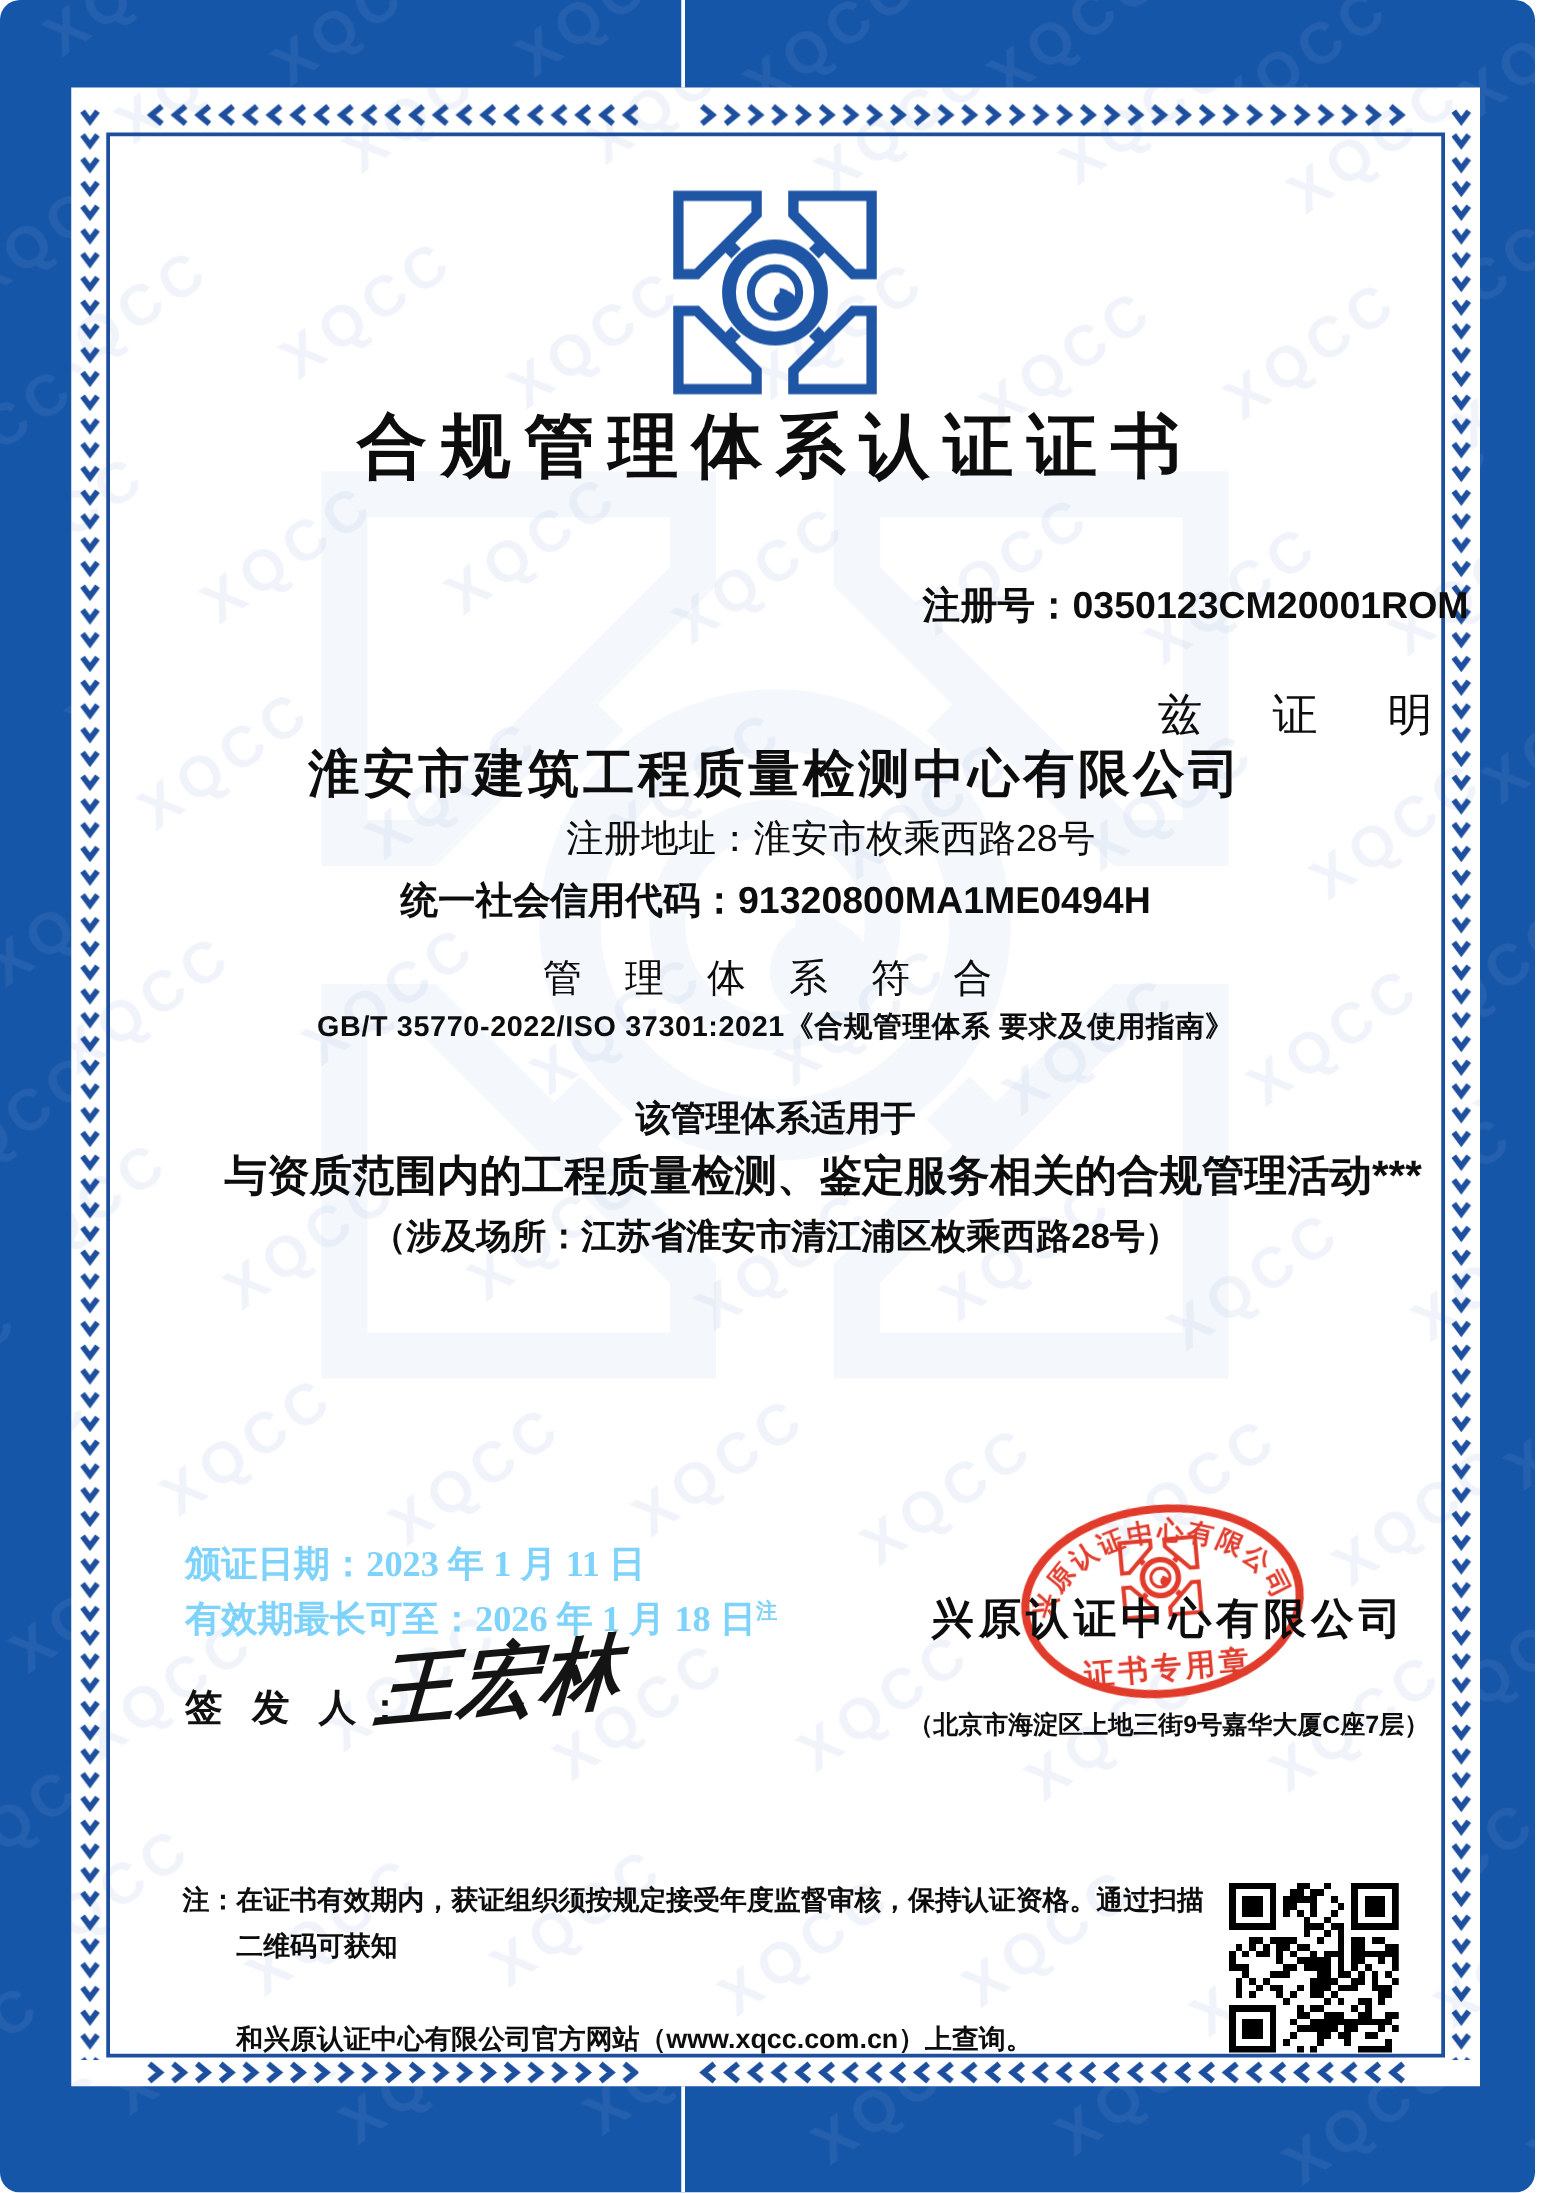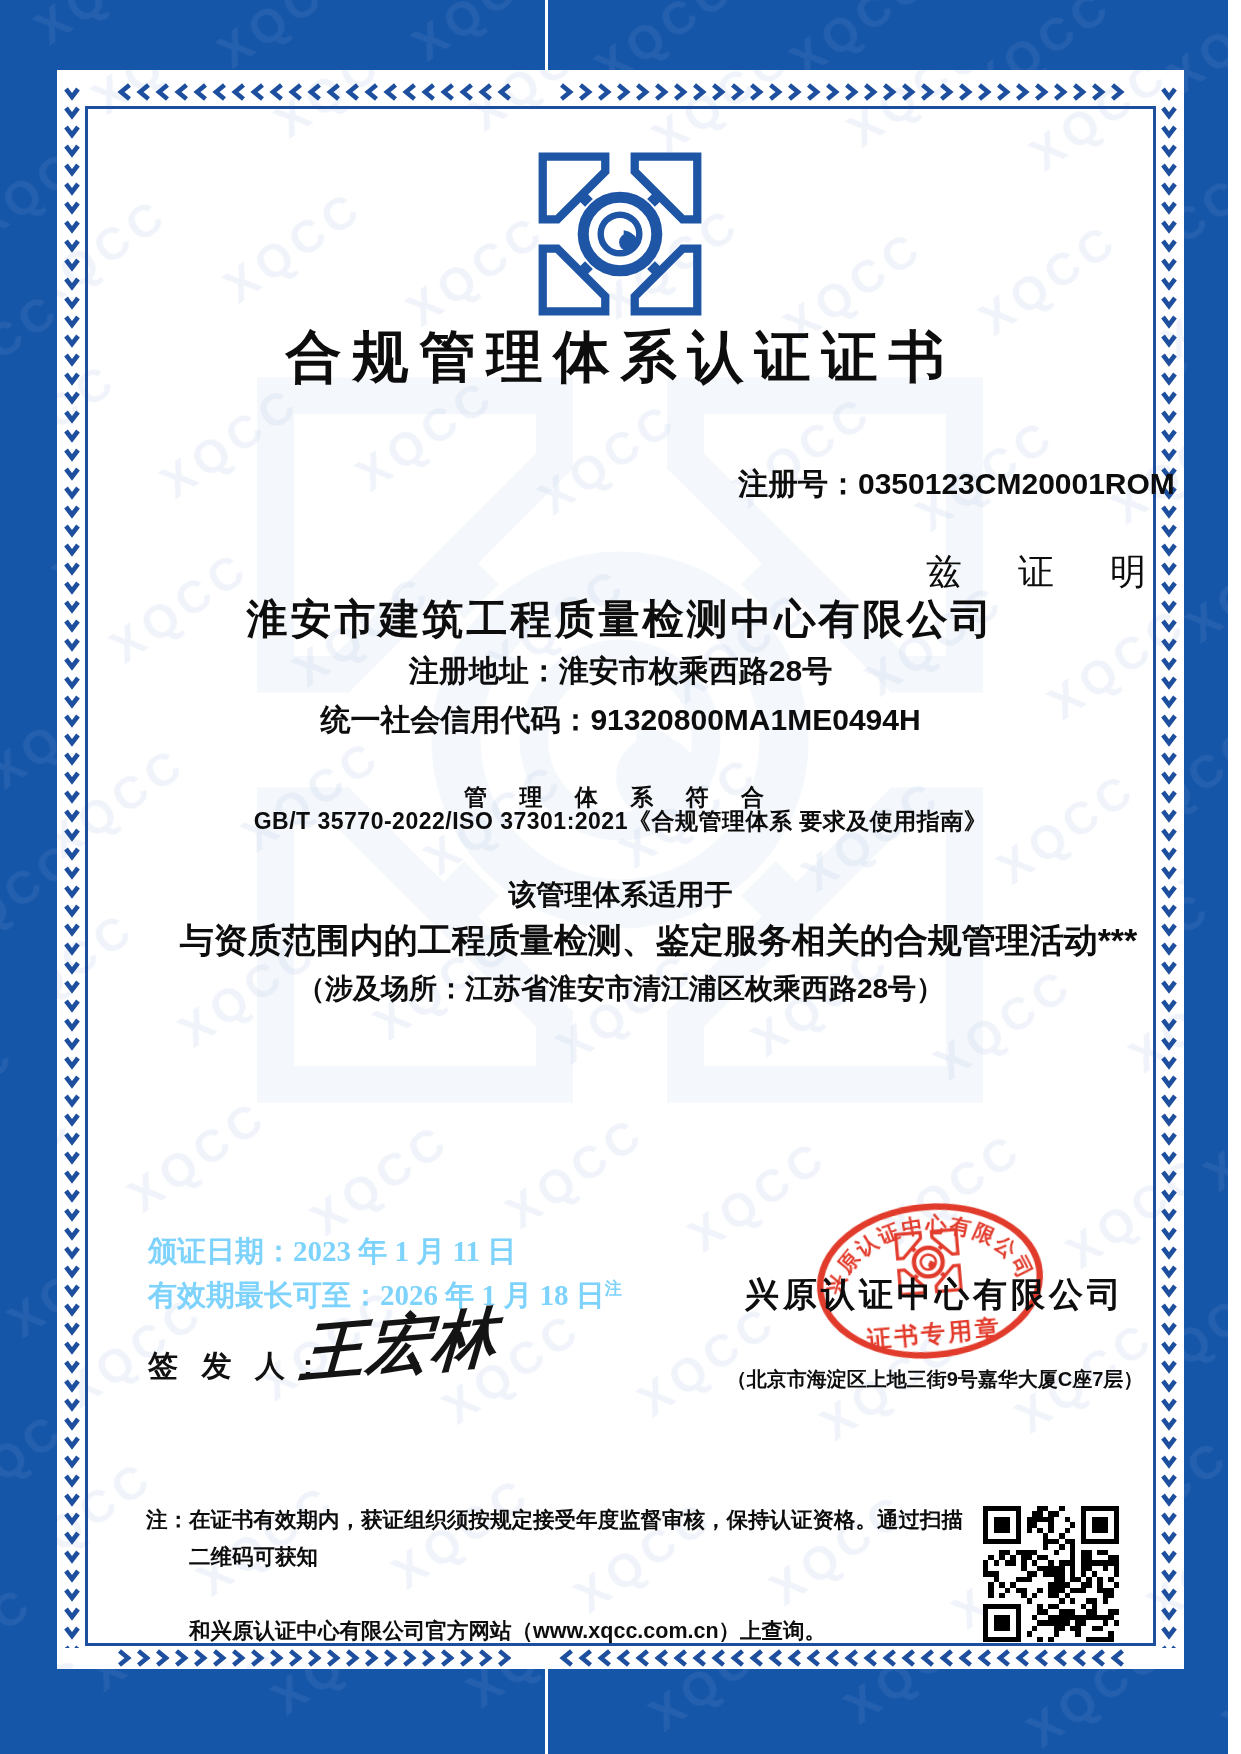--- a/index.html
+++ b/index.html
@@ -1,31 +1,31 @@
 <!DOCTYPE html>
 <html><head>
 <meta charset="utf-8">
 <style>
   html,body{margin:0;padding:0;}
   .page{position:relative;width:1228px;height:1754px;background:#1656a9;overflow:hidden;
-        font-family:"Liberation Sans",sans-serif;}
+        font-family:"Liberation Sans",sans-serif;border-radius:16px;}
   .cert{position:absolute;left:57px;top:70px;width:1127px;height:1599px;background:#ffffff;}
   .inner-rect{position:absolute;left:85px;top:106px;width:1071px;height:1540px;
               border:3px solid #1d4f9e;box-sizing:border-box;}
   .strip{position:absolute;}
   .ctr{position:absolute;left:85px;width:1071px;text-align:center;color:#0d0d0d;}
   .hei{font-family:"Liberation Sans",sans-serif;}
   .song{font-family:"Liberation Serif",serif;}
   .title{top:320px;font-size:56px;font-weight:bold;letter-spacing:11px;}
   .reg{position:absolute;left:738px;top:464px;font-size:30px;font-weight:bold;color:#0d0d0d;}
   .certify{top:548px;font-size:36px;font-weight:normal;letter-spacing:10px;text-align:right;}
   .company{top:592px;font-size:41px;font-weight:bold;letter-spacing:3px;}
-  .addr{top:651px;font-size:30px;font-weight:bold;}
+  .addr{top:651px;font-size:30px;font-weight:normal;margin-left:44px;}
   .credit{top:700px;font-size:30px;font-weight:bold;}
-  .conform{top:782px;font-size:23px;font-weight:bold;letter-spacing:13px;}
+  .conform{top:762px;font-size:31px;font-weight:normal;letter-spacing:13px;}
   .standard{top:806px;font-size:23px;font-weight:bold;letter-spacing:0.5px;}
   .scope-h{top:876px;font-size:28px;font-weight:bold;}
   .scope{top:918px;font-size:34px;font-weight:bold;padding-left:38px;}
   .sites{top:970px;font-size:28px;font-weight:bold;}
   .dateline{position:absolute;left:148px;color:#7dd3fc;font-size:29px;font-weight:600;
             font-family:"Liberation Serif",serif;}
   .sup{font-size:17px;vertical-align:super;}
   .signer{position:absolute;left:148px;top:1346px;font-size:30px;font-weight:600;
           letter-spacing:8px;font-family:"Liberation Serif",serif;color:#111;}
   .sig{position:absolute;left:300px;top:1302px;font-size:64px;color:#141414;

